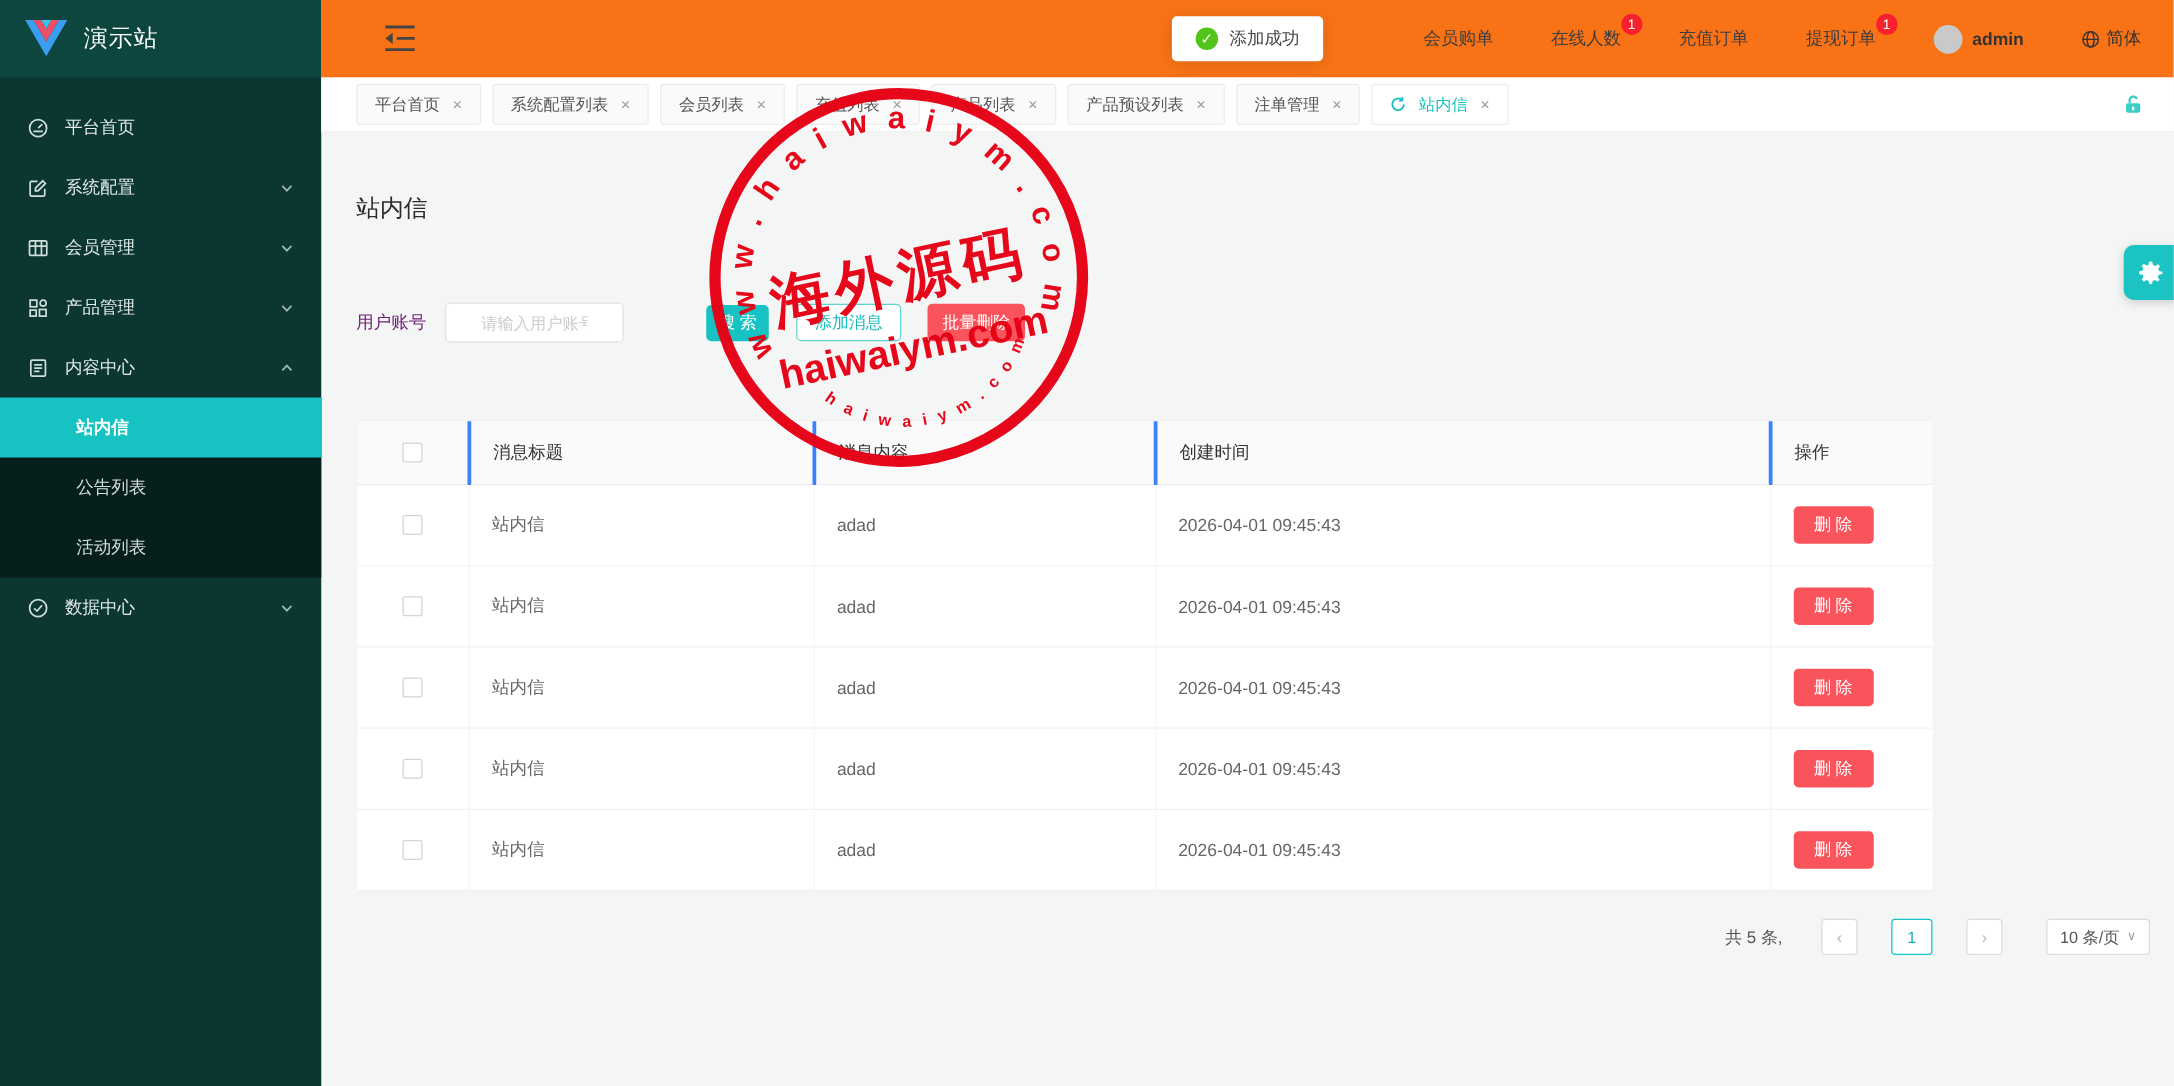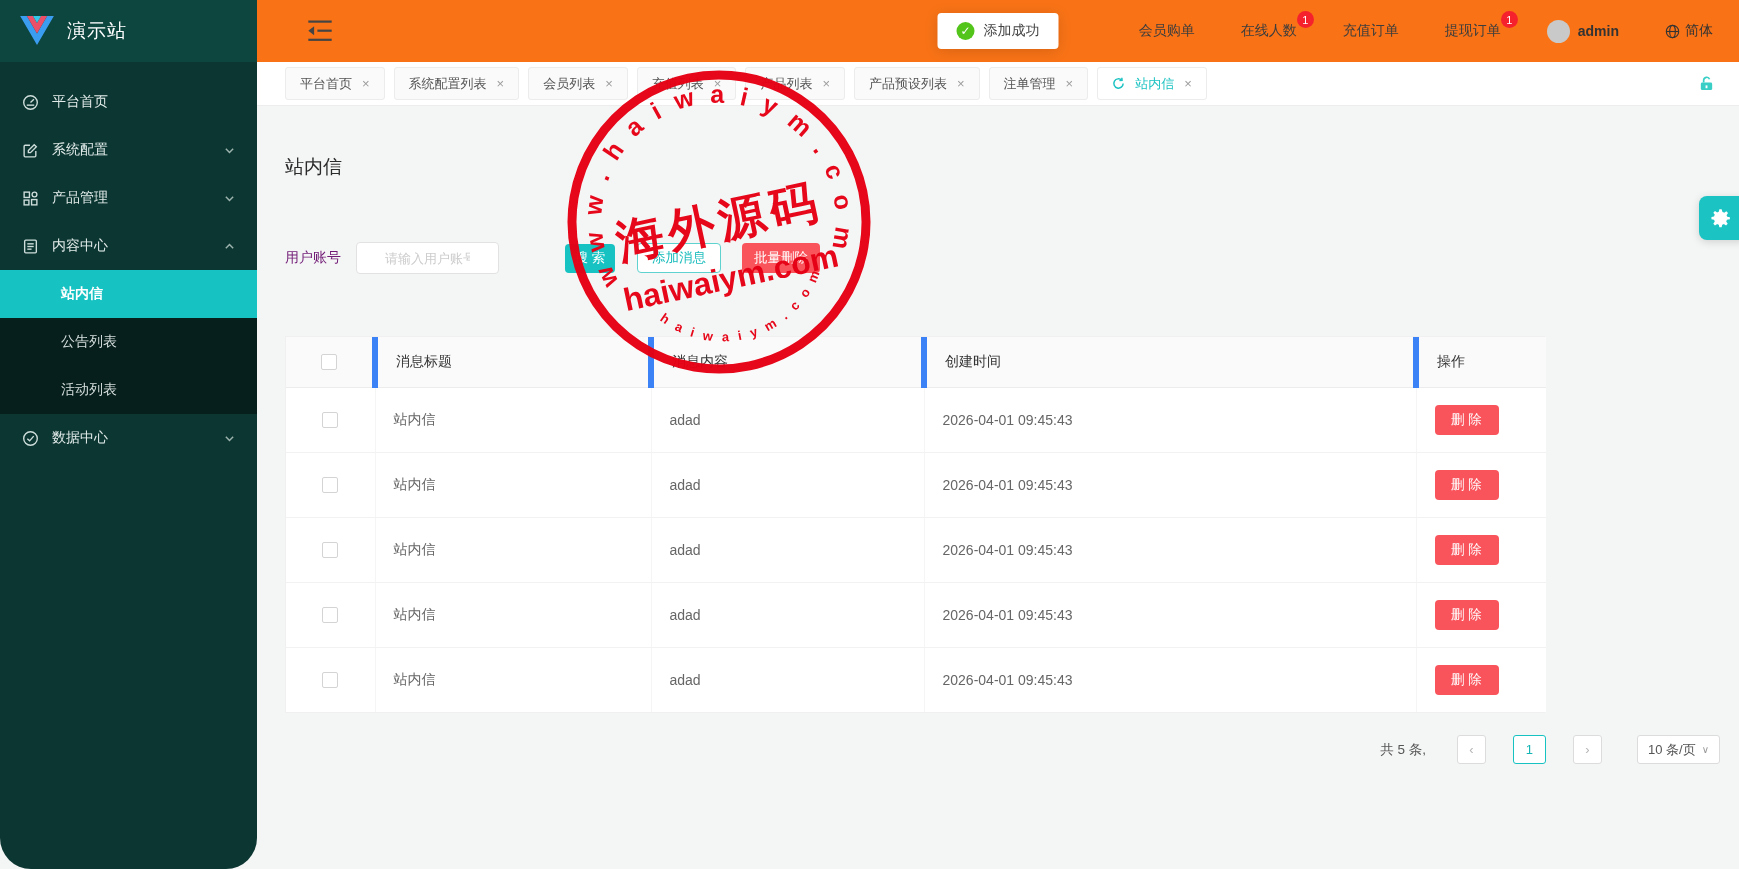--- a/index.html
+++ b/index.html
@@ -1,21 +1,21 @@
 <!DOCTYPE html>
 <html><head>
 <meta charset="utf-8">
 <style>
   * { margin:0; padding:0; box-sizing:border-box; }
   html,body { width:1739px; height:869px; overflow:hidden; }
   body { font-family:"Liberation Sans","DejaVu Sans",sans-serif; font-size:14px; color:#333; background:#f4f5f5; position:relative; }
   #app { display:flex; height:100%; }
 
   
-  .sidebar { width:257px; flex:0 0 257px; background:#0b3632; color:#e2ebe9; display:flex; flex-direction:column;border-radius:31px; }
+  .sidebar { width:257px; flex:0 0 257px; background:#0b3632; color:#e2ebe9; display:flex; flex-direction:column; }
   .logo { height:62px; background:#0d453f; display:flex; align-items:center; padding-left:20px; gap:13px; }
   .logo-title { color:#fff; font-size:19px; letter-spacing:1px; }
   .menu { padding-top:16px; }
   .menu-item { height:48px; display:flex; align-items:center; padding:0 22px; cursor:pointer; font-size:14px; color:#e2ebe9; }
   .menu-item .mi-icon { width:17px; height:17px; margin-right:13px; display:inline-flex; color:#cfdedb; }
   .menu-item .mi-icon svg { width:17px; height:17px; }
   .chev { margin-left:auto; display:inline-flex; color:#9db3ae; }
   .chev svg { width:11px; height:11px; }
   .submenu { background:#071f1c; }
   .submenu-item { height:48px; display:flex; align-items:center; padding-left:61px; color:#d4dedc; cursor:pointer; font-size:14px; }
@@ -59,21 +59,21 @@
   .filter-label { color:#701a75; margin-right:15px; }
   .filter-input { width:143px; height:32px; border:1px solid #e2e2e2; border-radius:4px; padding:0 28px; font-size:13px; color:#333; outline:none; background:#fff; }
   .filter-input::placeholder { color:#ccc; }
   .btn { border:none; border-radius:4px; cursor:pointer; font-size:13.5px; display:inline-flex; align-items:center; justify-content:center; }
   .btn-search { margin-left:66px; width:50px; height:29px; background:#16c2c2; color:#fff; }
   .btn-add { margin-left:22px; height:30px; padding:0 14px; background:#fff; border:1px solid #5ed2cf; color:#19bcbc; }
   .btn-batch { margin-left:21px; height:30px; padding:0 12px; background:#f95360; background:#f9535b; color:#fff; }
 
   .table-wrap { margin-top:62px; width:1260px; background:#fff; border:1px solid #f0f0f0; }
   table { width:100%; border-collapse:collapse; table-layout:fixed; }
-  th { height:50px; background:#fafafa; text-align:left; padding:0 18px; font-weight:normal; color:#333; font-size:14px; border-bottom:1px solid #ececec; border-right:6px solid #3b82f6; }
+  th { height:50px; background:#fafafa; text-align:left; padding:0 18px; font-weight:normal; color:#333; font-size:14px; border-bottom:1px solid #ececec; border-right:3px solid #3b82f6; }
   td { height:65px; padding:0 18px; color:#666; font-size:14px; border-bottom:1px solid #f2f2f2; border-right:1px solid #f5f5f5; background:#fff; }
   th:last-child, td:last-child { border-right:none; }
   tr:last-child td { border-bottom:none; }
   .cb-cell { text-align:center; padding:0; }
   .checkbox { display:inline-block; width:16px; height:16px; border:1px solid #d4d4d4; border-radius:2px; background:#fff; cursor:pointer; vertical-align:middle; }
   .btn-del { width:64px; height:30px; background:#f9535b; color:#fff; }
 
   .pagination { margin-top:22px; width:1435px; display:flex; justify-content:flex-end; align-items:center; gap:27px; }
   .pg-total { color:#555; font-size:13.5px; margin-right:4px; }
   .pg-btn { width:29px; height:29px; border:1px solid #dcdcdc; border-radius:3px; background:#fff; color:#b5b5b5; display:flex; align-items:center; justify-content:center; font-size:13px; cursor:pointer; }
@@ -112,20 +112,36 @@
           <span>平台首页</span>
         </div>
         <div class="menu-item">
           <span class="mi-icon">
             <svg viewBox="0 0 16 16" fill="none" stroke="currentColor" stroke-width="1.3">
               <path d="M13 8.5V13a1 1 0 0 1-1 1H3a1 1 0 0 1-1-1V4a1 1 0 0 1 1-1h4.5"></path>
               <path d="M11.5 2.5l2 2L8 10H6V8z"></path>
             </svg>
           </span>
           <span>系统配置</span>
+          <span class="chev">
+            <svg viewBox="0 0 12 12" fill="none" stroke="currentColor" stroke-width="1.6">
+              <polyline points="2,4 6,8.2 10,4"></polyline>
+            </svg>
+          </span>
+        </div>
+        <div class="menu-item">
+          <span class="mi-icon">
+            <svg viewBox="0 0 16 16" fill="none" stroke="currentColor" stroke-width="1.3">
+              <rect x="1.5" y="2.5" width="13" height="11" rx="1"></rect>
+              <line x1="1.5" y1="6.5" x2="14.5" y2="6.5"></line>
+              <line x1="6" y1="2.5" x2="6" y2="13.5"></line>
+              <line x1="10.5" y1="2.5" x2="10.5" y2="13.5"></line>
+            </svg>
+          </span>
+          <span>会员管理</span>
           <span class="chev">
             <svg viewBox="0 0 12 12" fill="none" stroke="currentColor" stroke-width="1.6">
               <polyline points="2,4 6,8.2 10,4"></polyline>
             </svg>
           </span>
         </div>
         <div class="menu-item">
           <span class="mi-icon">
             <svg viewBox="0 0 16 16" fill="none" stroke="currentColor" stroke-width="1.3">
               <rect x="2" y="2" width="5" height="5"></rect>

